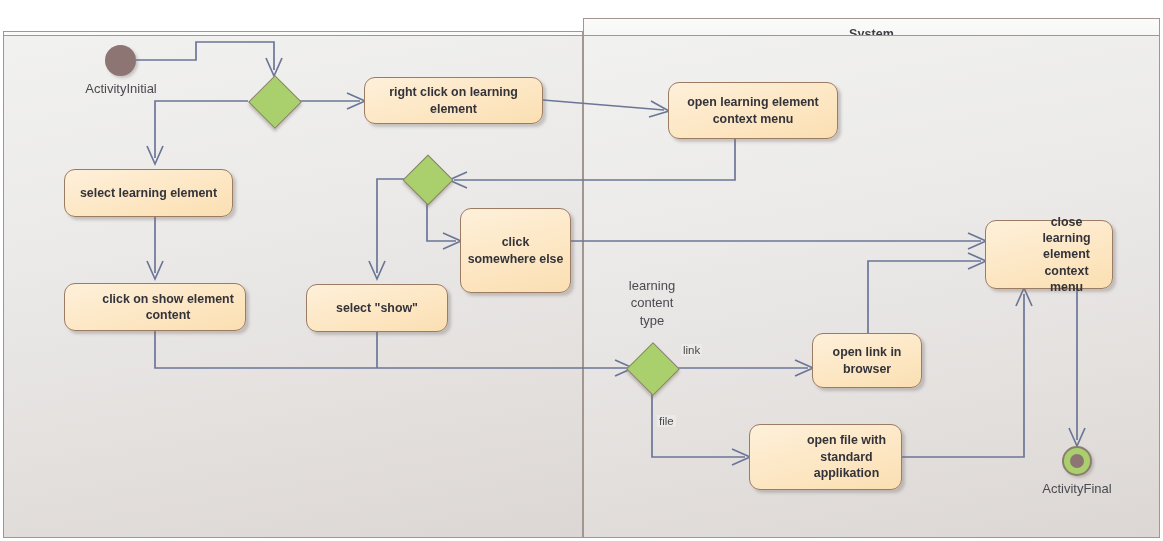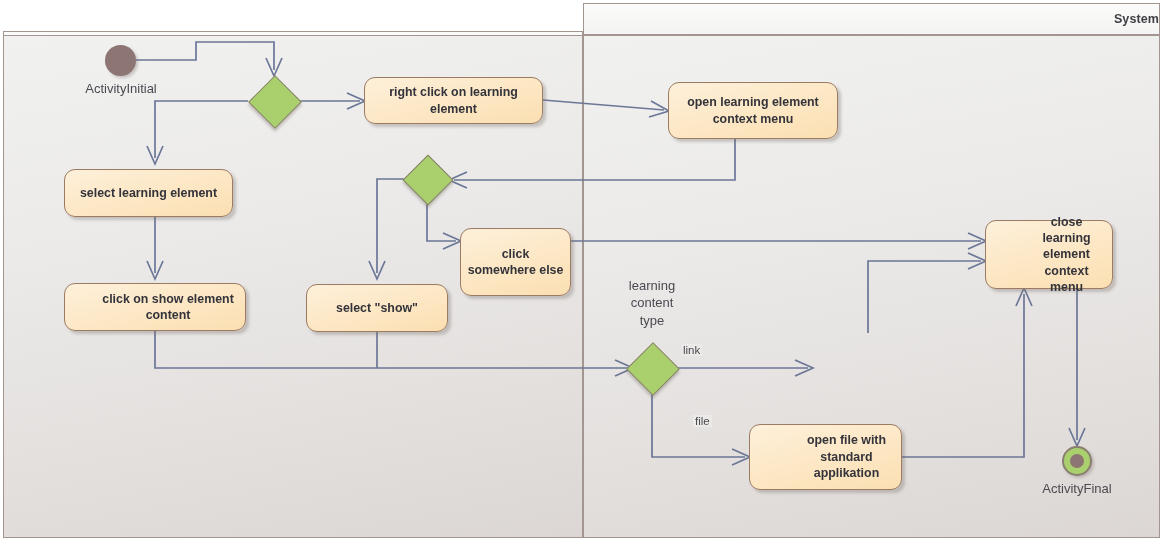--- a/index.html
+++ b/index.html
@@ -87,21 +87,21 @@
   svg.wires .ah{stroke:#6b7697;stroke-width:1.7;fill:none;}
 </style>
 </head>
 <body>
 
 <div id="canvas">
 
   <div class="lane-header" style="left:3px;top:3px;width:580px;height:32px;margin-top:28px;">
     <span>User</span>
   </div>
-  <div class="lane-header" style="left:583px;top:3px;width:577px;height:32px;justify-content:flex-end;">
+  <div class="lane-header" style="left:583px;top:18px;width:577px;height:32px;">
     <span>System</span>
   </div>
 
   <div class="lane-body" style="left:3px;top:35px;width:580px;height:503px;"></div>
   <div class="lane-body" style="left:583px;top:35px;width:577px;height:503px;"></div>
 
   <svg class="wires" viewBox="0 0 1163 541">
 
     <path d="M136,60 L196,60 L196,42 L274,42 L274,70"></path>
     <path class="ah" d="M266,58 L274,76 L282,58"></path>
@@ -168,41 +168,44 @@
   </div>
 
   <div class="node" style="left:668px;top:82px;width:170px;height:57px;">
     <span>open learning element context menu</span>
   </div>
 
   <div class="node" style="left:64px;top:169px;width:169px;height:48px;">
     <span>select learning element</span>
   </div>
 
-  <div class="node" style="left:460px;top:208px;width:111px;height:68px;margin-top:20px;">
+  <div class="node" style="left:460px;top:208px;width:111px;height:85px;">
     <span>click somewhere else</span>
   </div>
 
   <div class="node" style="left:985px;top:220px;width:128px;height:69px;padding-left:41px;">
     <span>close learning element context menu</span>
   </div>
 
   <div class="node" style="left:64px;top:283px;width:182px;height:48px;padding-left:32px;">
     <span>click on show element content</span>
   </div>
 
   <div class="node" style="left:306px;top:284px;width:142px;height:48px;">
     <span>select "show"</span>
   </div>
 
+  <div class="node" style="left:812px;top:333px;width:110px;height:55px;">
+    <span>open link in browser</span>
+  </div>
 
   <div class="node" style="left:749px;top:424px;width:153px;height:66px;padding-left:48px;">
     <span>open file with standard applikation</span>
   </div>
 
   <div class="edge-lbl" style="left:681px;top:344px;">link</div>
-  <div class="edge-lbl" style="left:657px;top:415px;margin-left:36px;">file</div>
+  <div class="edge-lbl" style="left:657px;top:415px;">file</div>
 
   <div class="final-outer" style="left:1062px;top:446px;width:30px;height:30px;"></div>
   <div class="final-inner" style="left:1070px;top:454px;width:14px;height:14px;"></div>
   <div class="lbl" style="left:1022px;top:480px;width:110px;">ActivityFinal</div>
 
 </div>
 
 </body></html>

